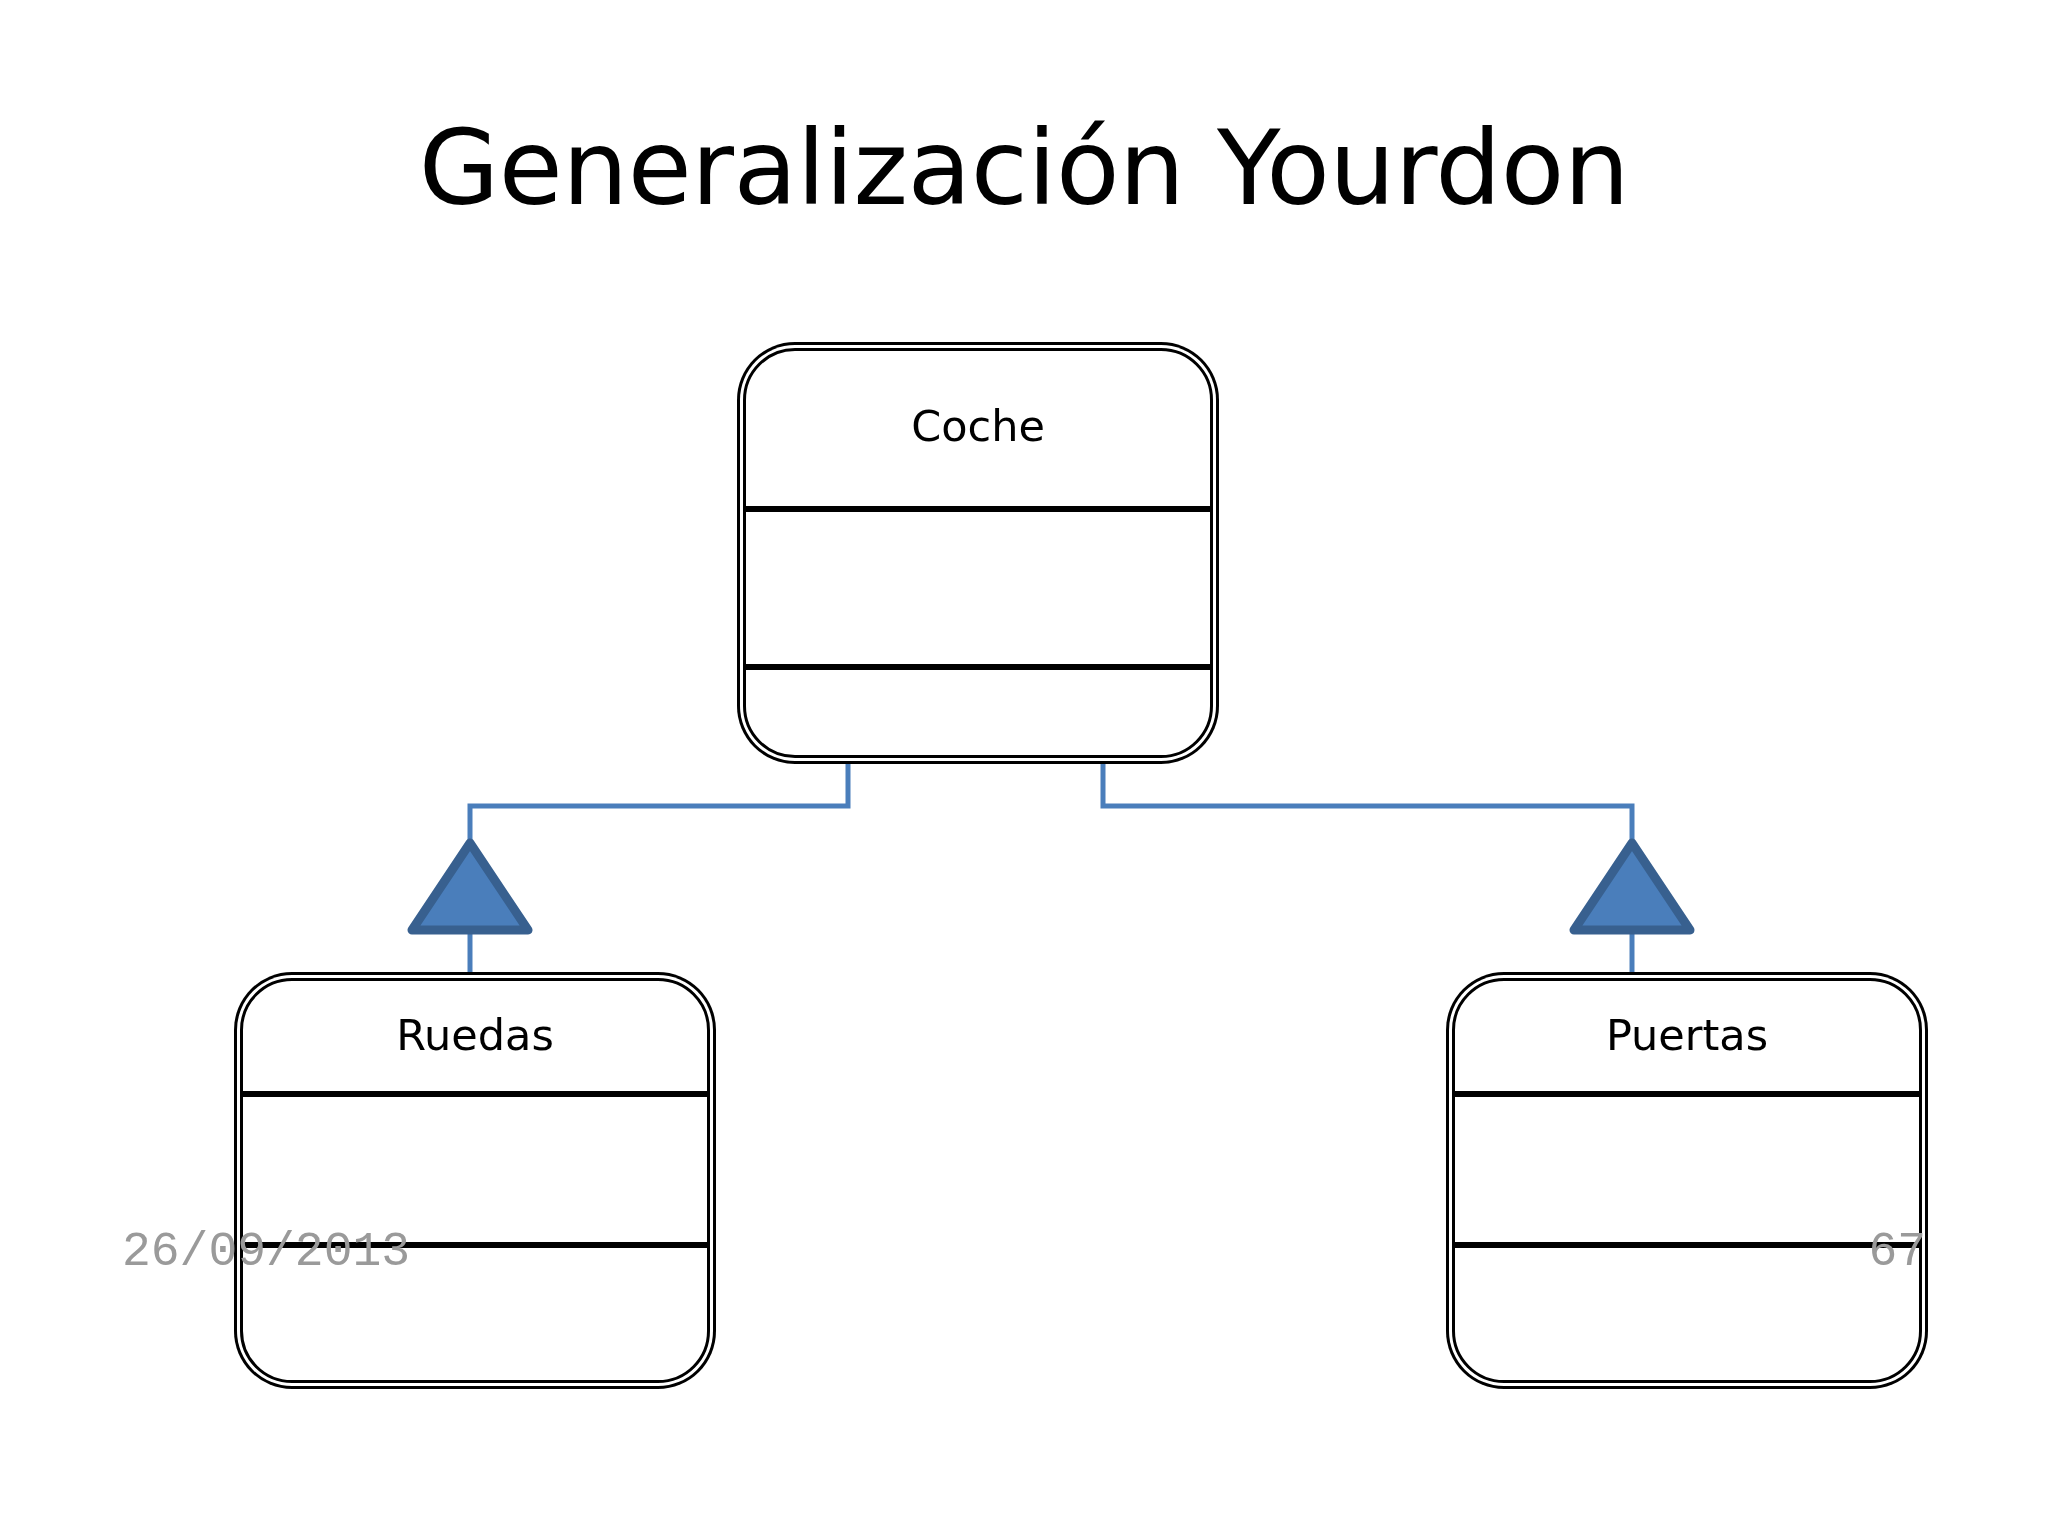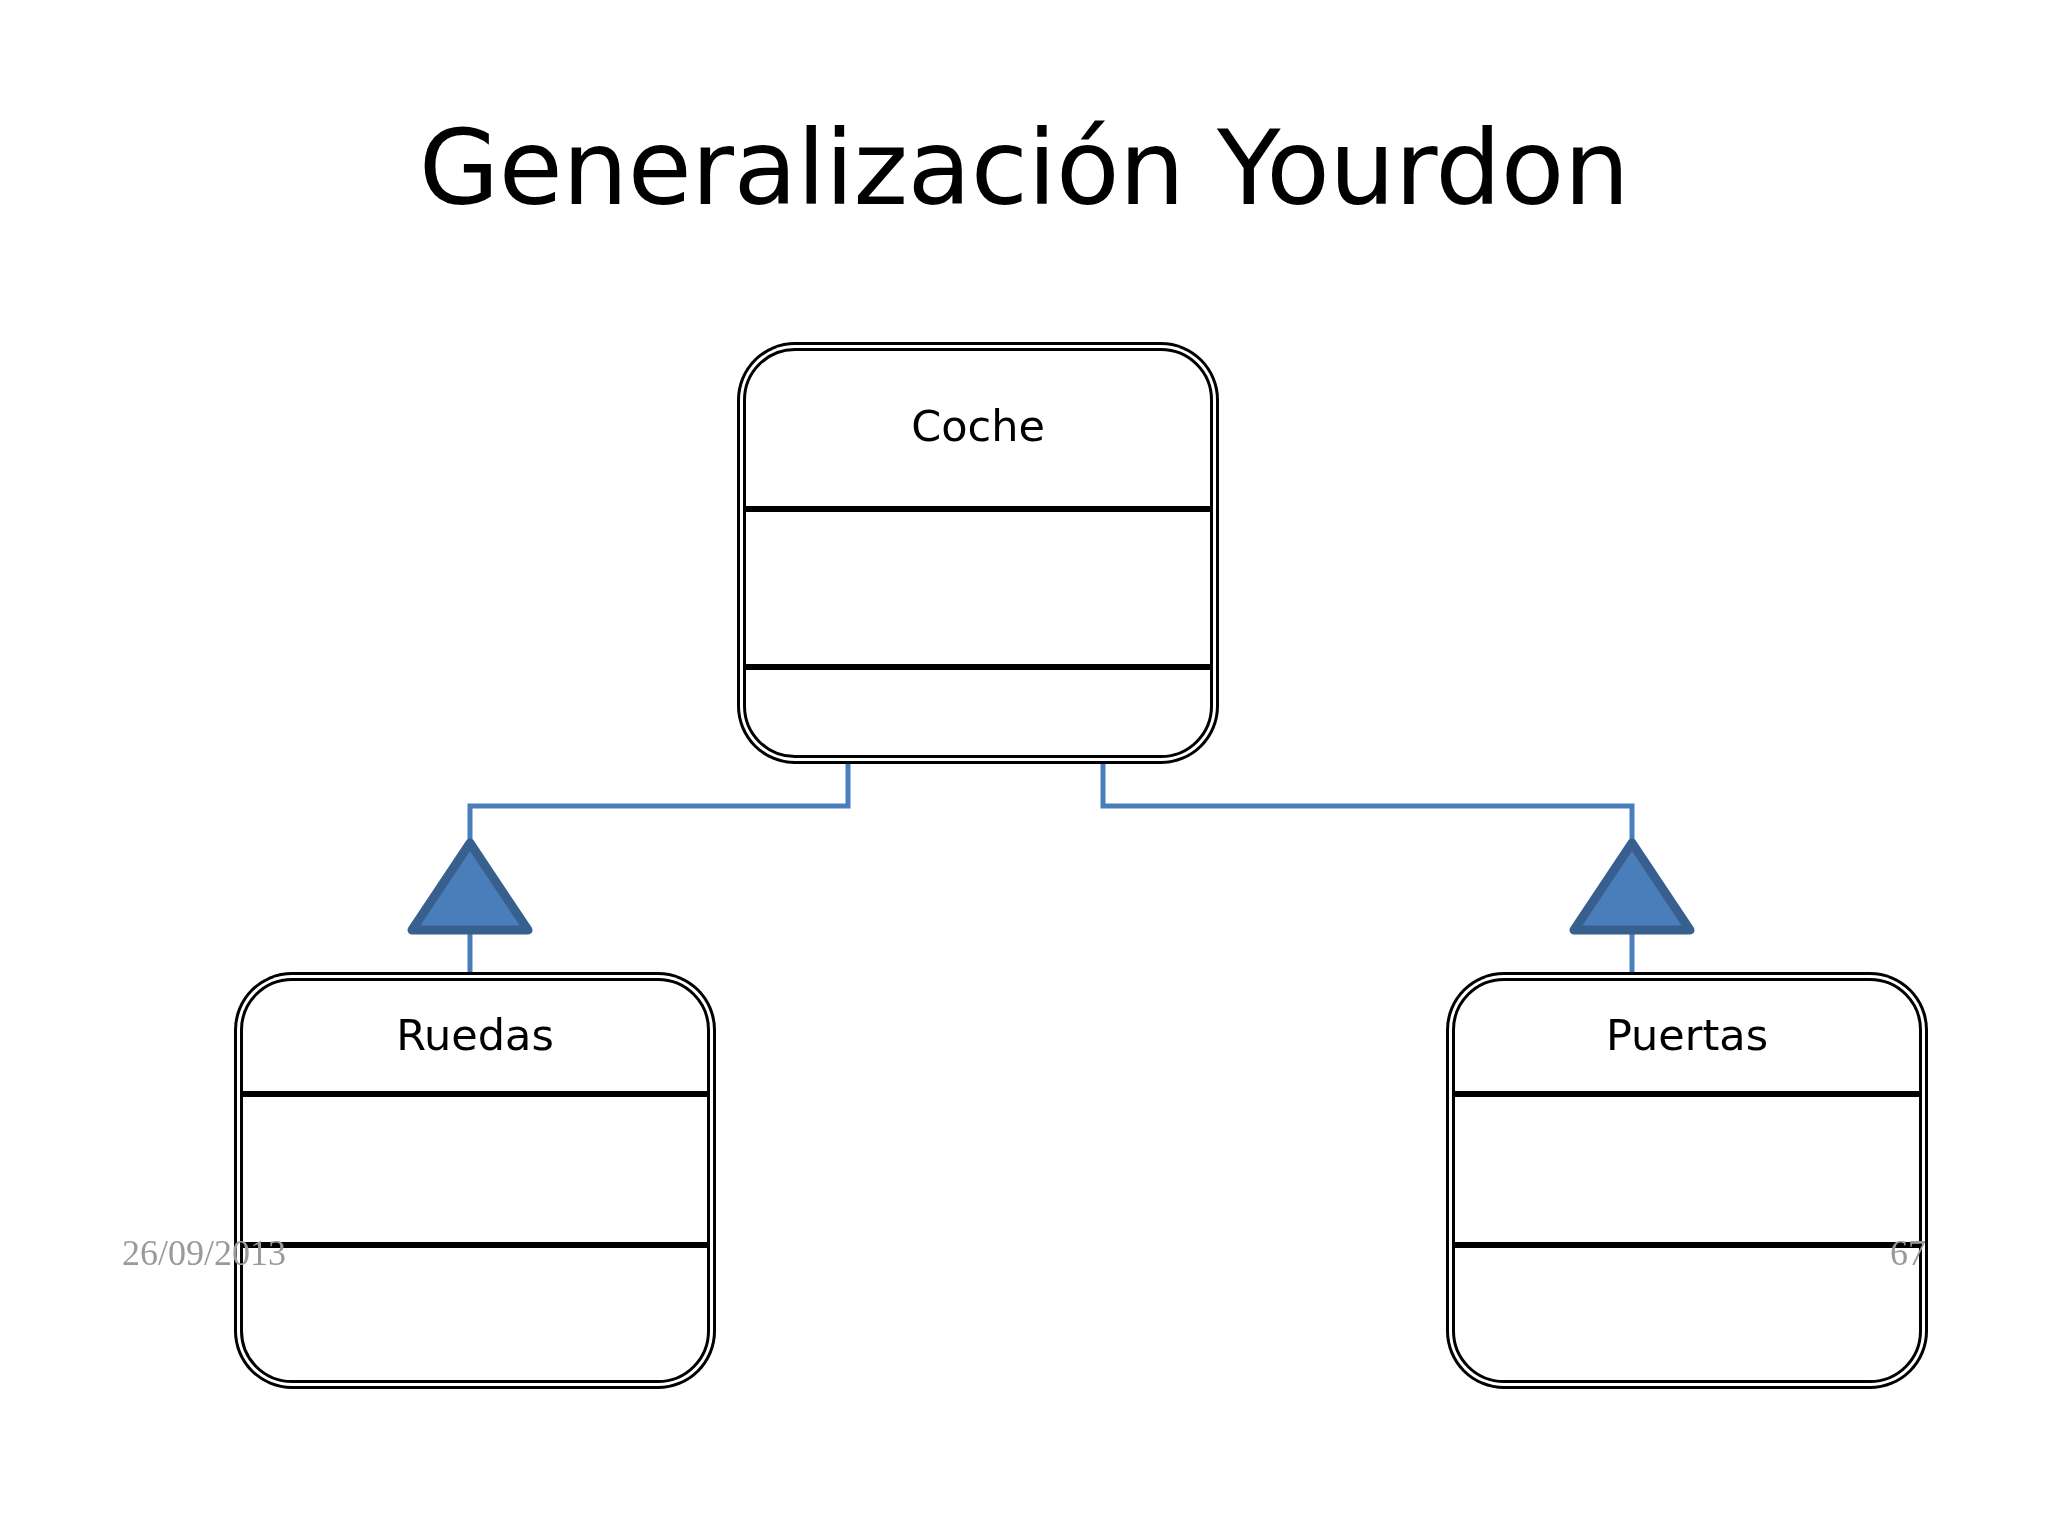--- a/index.html
+++ b/index.html
@@ -122,23 +122,23 @@
   
   #footer {
     position: absolute;
     left: 0;
     bottom: 40px;
     width: 2048px;
     height: 60px;
   }
   .footer-text {
     position: absolute;
-    top: 12px;
-    font-family: Liberation Serif, serif;
-    font-size: 36px;
+    top: 4px;
+    font-family: Liberation Mono, monospace;
+    font-size: 48px;
     font-weight: 400;
     color: #9a9a9a;
     line-height: 1.2;
     white-space: nowrap;
   }
   #footer-date   { left: 122px; text-align: left; }
   #footer-center { left: 0; width: 2048px; text-align: center; }
   #footer-page   { right: 122px; text-align: center; }
 </style>
 </head>

